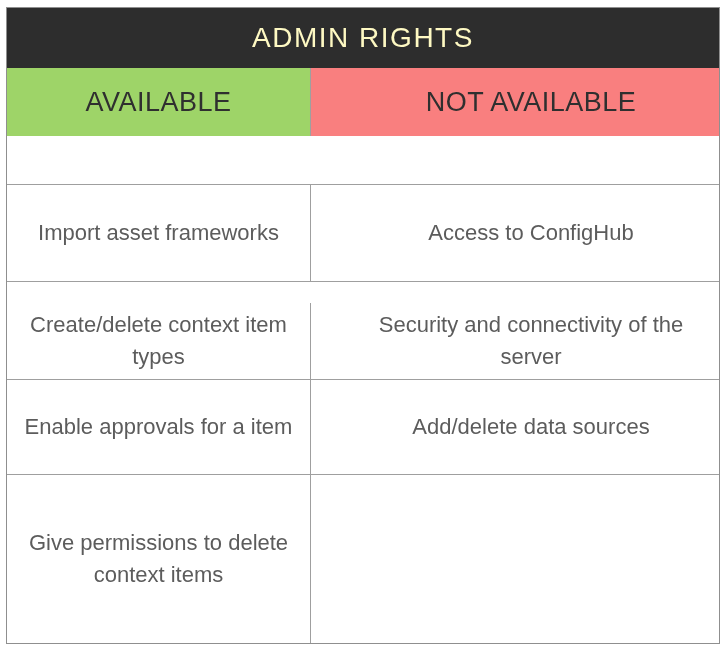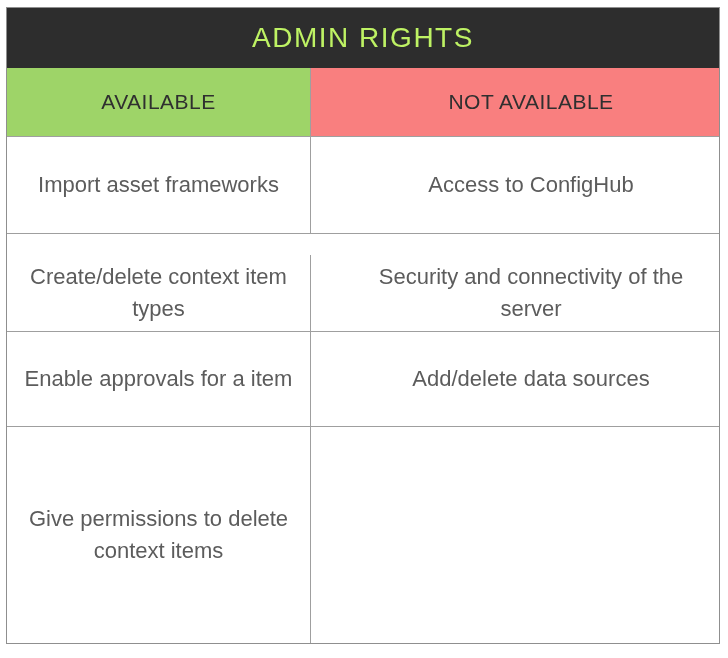--- a/index.html
+++ b/index.html
@@ -22,21 +22,21 @@
     display: flex;
     flex-direction: column;
     box-sizing: border-box;
   }
   .title-bar {
     height: 60px;
     flex: 0 0 60px;
     display: flex;
     align-items: center;
     justify-content: center;
-    color: #bef264;
+    color: #fef9c3;
     font-size: 28px;
     font-weight: 500;
     letter-spacing: 1.5px;
   }
   .grid-row {
     display: flex;
     flex-direction: row;
     box-sizing: border-box;
   }
   .header-row {
@@ -54,35 +54,35 @@
   .cell.left {
     width: 304px;
     flex: 0 0 304px;
     border-right: 1px solid #9f9f9f;
   }
   .cell.right {
     flex: 1 1 auto;
     padding-left: 48px;
   }
   .header-cell {
-    font-size: 21px;
+    font-size: 27px;
     font-weight: 500;
     color: #2f2f2f;
     letter-spacing: 0.5px;
   }
   .body-row {
     border-top: 1px solid #9f9f9f;
   }
   .body-row .cell {
     font-size: 22px;
     line-height: 1.45;
     color: #5c5c5c;
     font-weight: 400;
   }
-  .row-1 { flex: 0 0 97px; }
+  .row-1 { flex: 0 0 97px; margin-top: 48px; }
   .row-2 { flex: 0 0 98px; align-items: flex-end; }
   .row-3 { flex: 0 0 94px; }
   .row-4 { flex: 0 0 95px; }
   .row-5 { flex: 1 1 auto; }
 </style>
 </head>
 <body>
 
 <div class="table-wrap">
 

